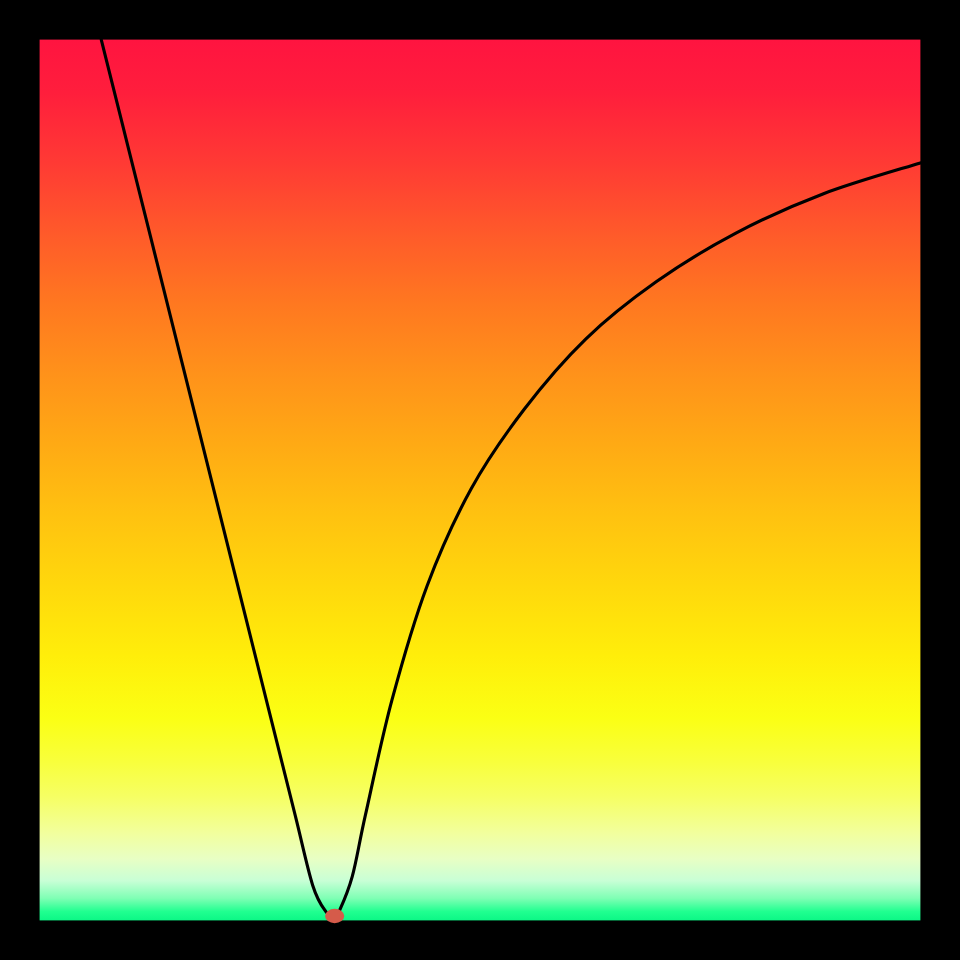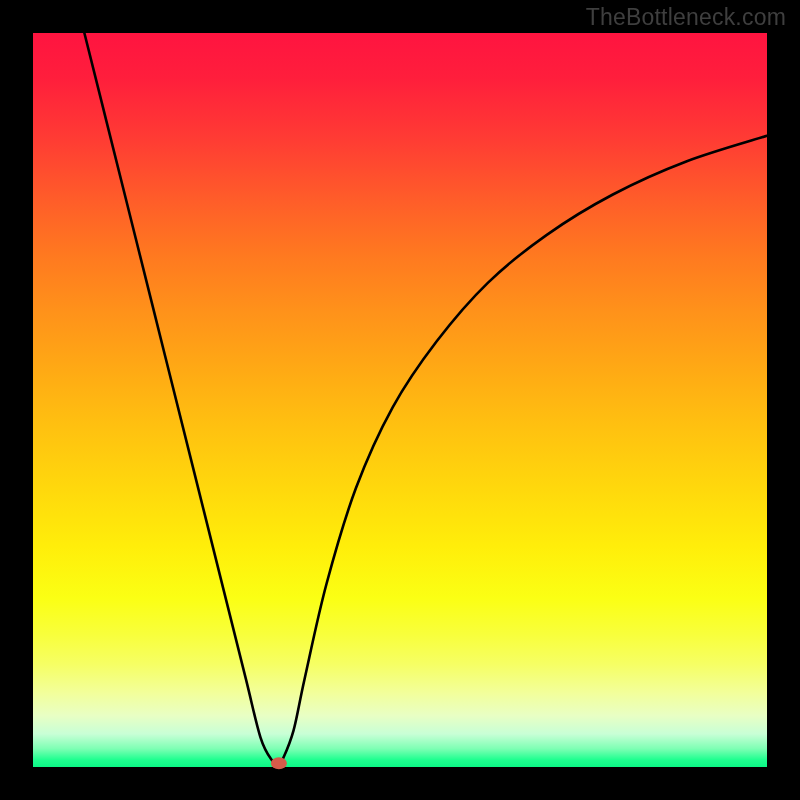--- a/index.html
+++ b/index.html
@@ -71,14 +71,13 @@
 <body>
 
 <div class="frame">
   <div class="plot"></div>
 
   <svg class="curve" viewBox="0 0 734 734" preserveAspectRatio="none">
     <path id="curve-path" fill="none" stroke="#000" stroke-width="2.6" stroke-linecap="round" stroke-linejoin="round" d="M 51.38 0 C 55.050000000000004 14.680000000000007, 64.83666666666667 53.82666666666671, 73.4 88.08000000000004 C 81.96333333333334 122.33333333333337, 92.97333333333334 166.37333333333333, 102.76 205.51999999999998 C 112.54666666666667 244.66666666666663, 122.33333333333334 283.81333333333333, 132.12 322.96 C 141.90666666666667 362.1066666666666, 151.69333333333333 401.25333333333333, 161.48 440.4 C 171.26666666666665 479.5466666666666, 182.27666666666667 523.5866666666667, 190.84 557.84 C 199.40333333333334 592.0933333333334, 206.7433333333333 621.4533333333333, 212.85999999999999 645.92 C 218.97666666666666 670.3866666666667, 223.25833333333333 691.1833333333333, 227.54 704.64 C 231.82166666666666 718.0966666666667, 235.49166666666667 722.3783333333333, 238.55 726.66 C 241.60833333333335 730.9416666666666, 244.055 730.33, 245.89000000000001 730.33 C 247.72500000000002 730.33, 247.11333333333337 732.165, 249.56000000000003 726.66 C 252.0066666666667 721.155, 256.9 710.7566666666667, 260.57 697.3 C 264.24 683.8433333333332, 266.075 670.3866666666667, 271.58 645.92 C 277.085 621.4533333333333, 285.0366666666667 582.3066666666666, 293.6 550.5 C 302.16333333333336 518.6933333333334, 311.95 484.44, 322.96 455.08 C 333.96999999999997 425.71999999999997, 346.20333333333326 398.8066666666667, 359.65999999999997 374.34000000000003 C 373.1166666666667 349.8733333333334, 387.79666666666674 329.0766666666667, 403.70000000000005 308.28000000000003 C 419.60333333333335 287.48333333333335, 436.73 267.29833333333335, 455.08 249.56 C 473.42999999999995 231.82166666666666, 493.0033333333333 216.53000000000003, 513.8 201.85000000000002 C 534.5966666666666 187.17000000000002, 556.6166666666667 173.71333333333334, 579.86 161.48000000000002 C 603.1033333333334 149.2466666666667, 627.5699999999999 138.2366666666667, 653.26 128.45000000000005 C 678.95 118.66333333333337, 720.5433333333333 107.04166666666667, 734 102.75999999999999"></path>
     <ellipse id="marker-dot" class="dot" rx="8" ry="6" cx="245.89000000000001" cy="730.33" fill="#d55b4a"></ellipse>
   </svg>
 
-  <div class="watermark">TheBottleneck.com</div>
 </div>
 
 </body></html>

